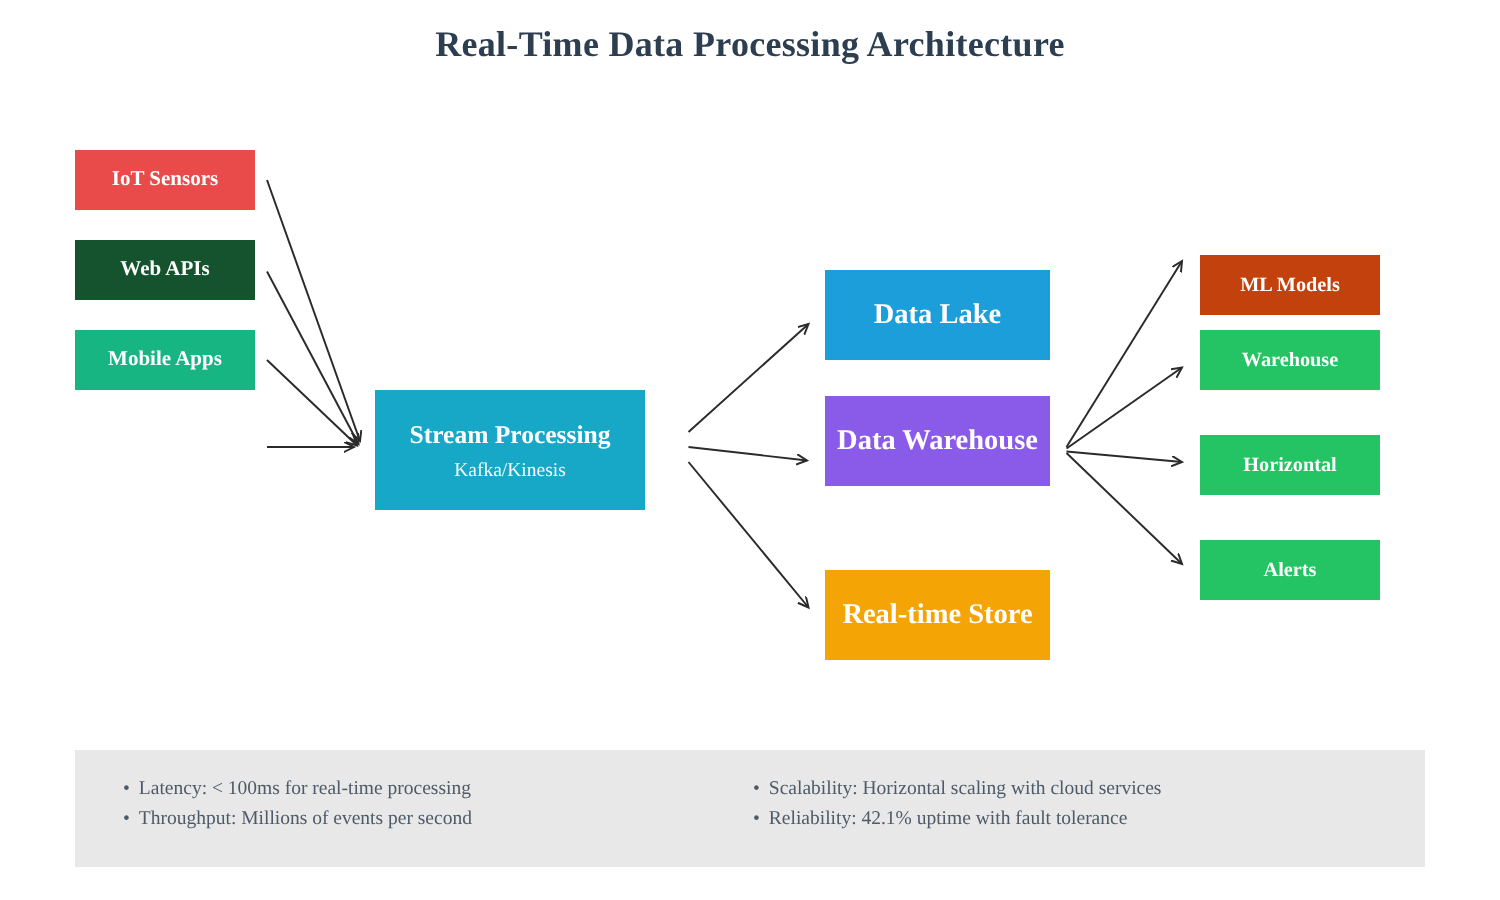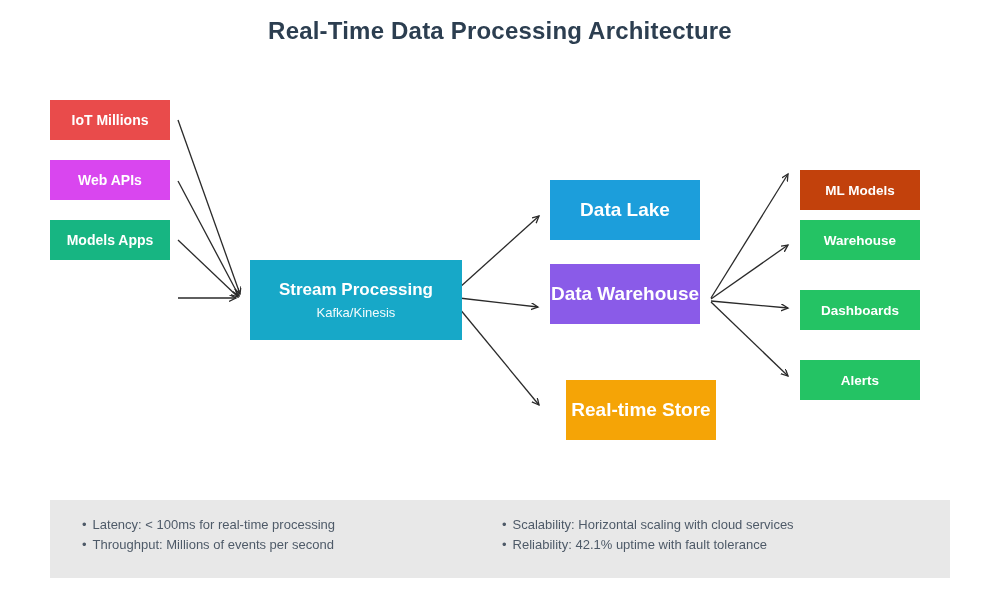--- a/index.html
+++ b/index.html
@@ -7,40 +7,40 @@
     --panel-bg:#e8e8e8;
     --note-text:#4e5a68;
     --arrow:#2a2a2a;
   }
   *{margin:0;padding:0;box-sizing:border-box;}
   html,body{background:#ffffff;}
   body{
     font-family:"Liberation Sans","DejaVu Sans",sans-serif;
     width:1000px;height:600px;position:relative;overflow:hidden;
   }
-  .stage{position:absolute;left:0;top:0;width:1000px;height:600px;}
+  .stage{position:absolute;left:0;top:0;width:1000px;height:600px;font-family:Liberation Serif, serif;}
   .title{
     position:absolute;left:0;top:17px;width:1000px;
     text-align:center;font-size:24px;font-weight:bold;color:var(--title-text);
     letter-spacing:.2px;
   }
   .node{
     position:absolute;display:flex;align-items:center;justify-content:center;
     color:#ffffff;font-weight:bold;text-align:center;
   }
   .src{left:50px;width:120px;height:40px;font-size:14px;}
   .src-0{top:100px;} .src-1{top:160px;} .src-2{top:220px;} .src-3{top:280px;}
   .proc{
-    left:250px;top:260px;width:212px;height:80px;
+    left:250px;top:260px;width:180px;height:80px;
     flex-direction:column;gap:5px;
   }
   .proc .main{font-size:17px;font-weight:bold;}
   .proc .sub{font-size:13px;font-weight:normal;color:rgba(255,255,255,.95);}
   .store{left:550px;width:150px;height:60px;font-size:19px;}
-  .store-0{top:180px;} .store-1{top:264px;} .store-2{top:380px;margin-left:16px;}
+  .store-0{top:180px;} .store-1{top:264px;} .store-2{top:380px;}
   .out{left:800px;width:120px;height:40px;font-size:13.5px;}
   .out-0{top:150px;} .out-1{top:220px;} .out-2{top:290px;} .out-3{top:360px;}
   svg.arrows{position:absolute;left:0;top:0;width:1000px;height:600px;pointer-events:none;}
   .arrow-line{stroke:var(--arrow,#2a2a2a);stroke-width:1.3;fill:none;}
   .arrow-head{stroke:var(--arrow,#2a2a2a);stroke-width:1.3;fill:none;}
   .panel{
     position:absolute;left:50px;top:500px;width:900px;height:78px;
     background:var(--panel-bg);
   }
   .notes-col{
@@ -73,27 +73,27 @@
     <path class="arrow-line" d="M459,298 L538,307" marker-end="url(#ah)"></path>
     <path class="arrow-line" d="M459,308 L539,405" marker-end="url(#ah)"></path>
 
     <path class="arrow-line" d="M711,298 L788,174" marker-end="url(#ah)"></path>
     <path class="arrow-line" d="M711,299 L788,245" marker-end="url(#ah)"></path>
     <path class="arrow-line" d="M711,301 L788,308" marker-end="url(#ah)"></path>
     <path class="arrow-line" d="M711,302 L788,376" marker-end="url(#ah)"></path>
   </svg>
 
   <div class="node src src-0" style="background-color: rgb(233, 75, 75);">
-    <span>IoT Millions</span>
+    <span>IoT Sensors</span>
   </div>
-  <div class="node src src-1" style="background-color: #d946ef;">
+  <div class="node src src-1" style="background-color: #14532d;">
     <span>Web APIs</span>
   </div>
   <div class="node src src-2" style="background-color: rgb(23, 181, 130);">
-    <span>Models Apps</span>
+    <span>Mobile Apps</span>
   </div>
 
   <div class="node proc" style="background-color: rgb(23, 168, 200);">
     <span class="main">Stream Processing</span>
     <span class="sub">Kafka/Kinesis</span>
   </div>
 
   <div class="node store store-0" style="background-color: rgb(28, 158, 219);">
     <span>Data Lake</span>
   </div>
@@ -104,21 +104,21 @@
     <span>Real-time Store</span>
   </div>
 
   <div class="node out out-0" style="background-color: #c2410c; margin-top: 20px;">
     <span>ML Models</span>
   </div>
   <div class="node out out-1" style="background-color: rgb(36, 195, 100);">
     <span>Warehouse</span>
   </div>
   <div class="node out out-2" style="background-color: rgb(36, 195, 100);">
-    <span>Dashboards</span>
+    <span>Horizontal</span>
   </div>
   <div class="node out out-3" style="background-color: rgb(36, 195, 100);">
     <span>Alerts</span>
   </div>
 
   <div class="panel"></div>
 
   <div class="notes-col notes-left">
     <div class="note-line">
       <span class="bullet">•</span><span>Latency: &lt; 100ms for real-time processing</span>

